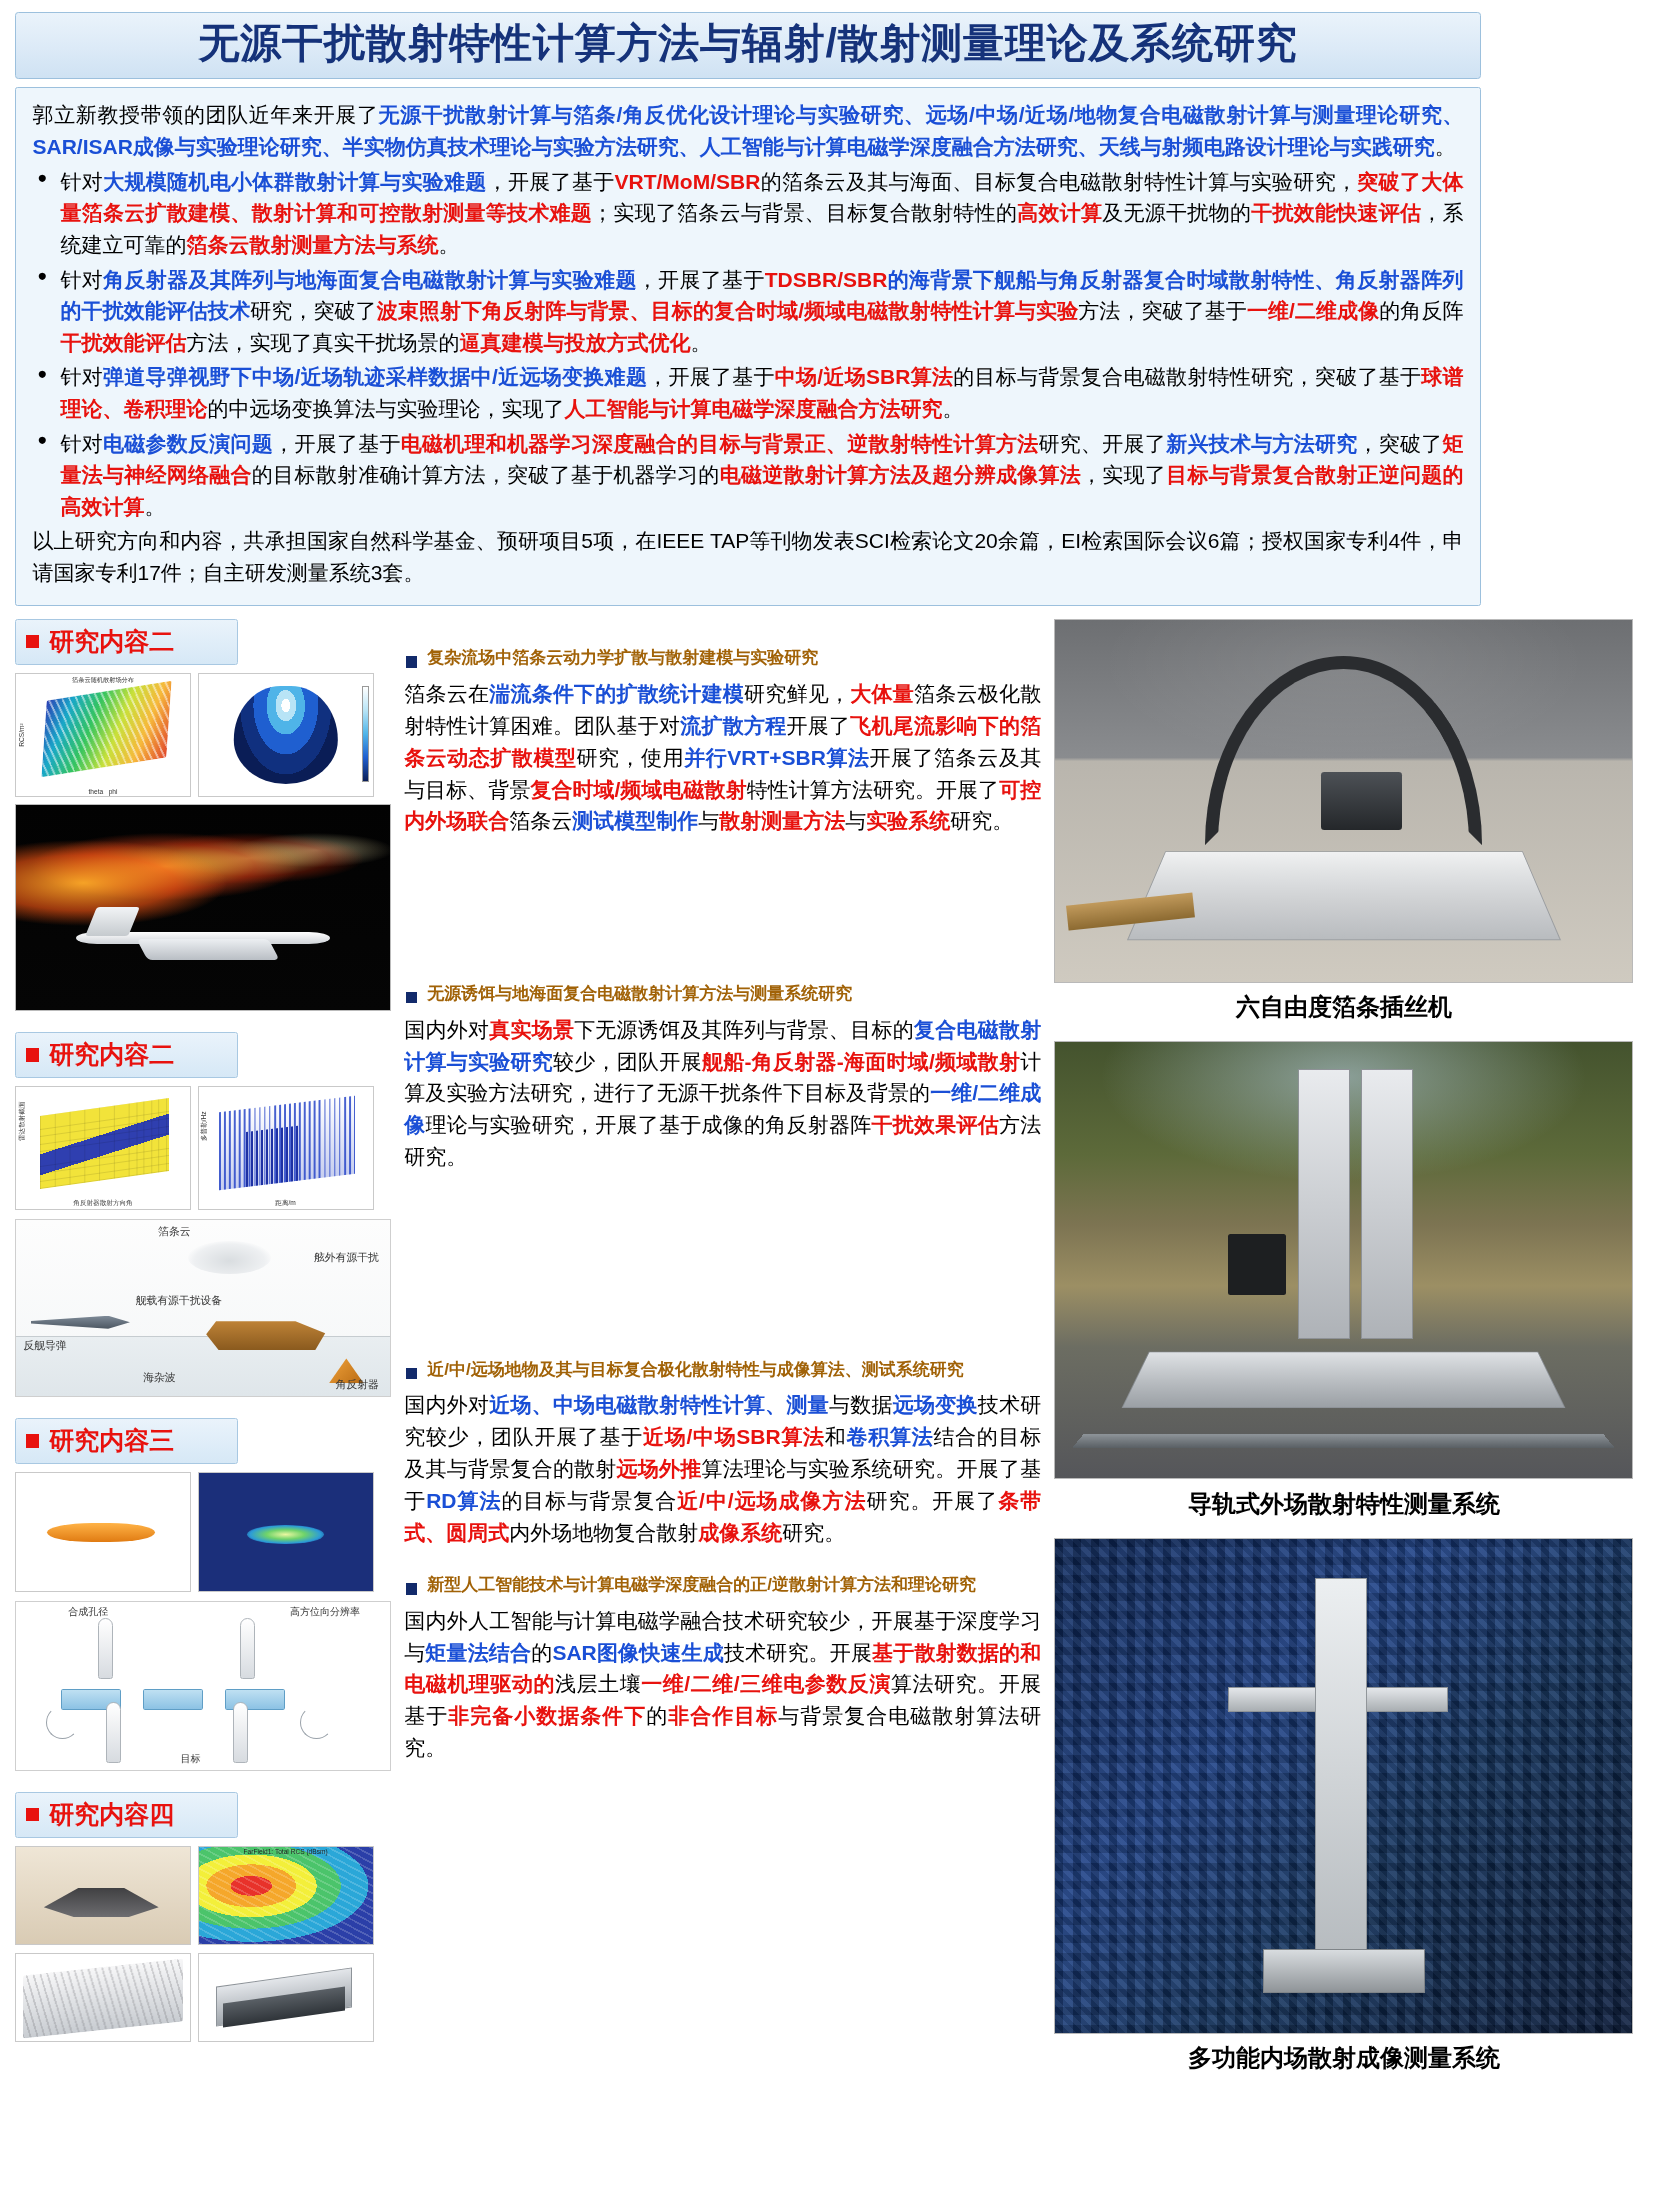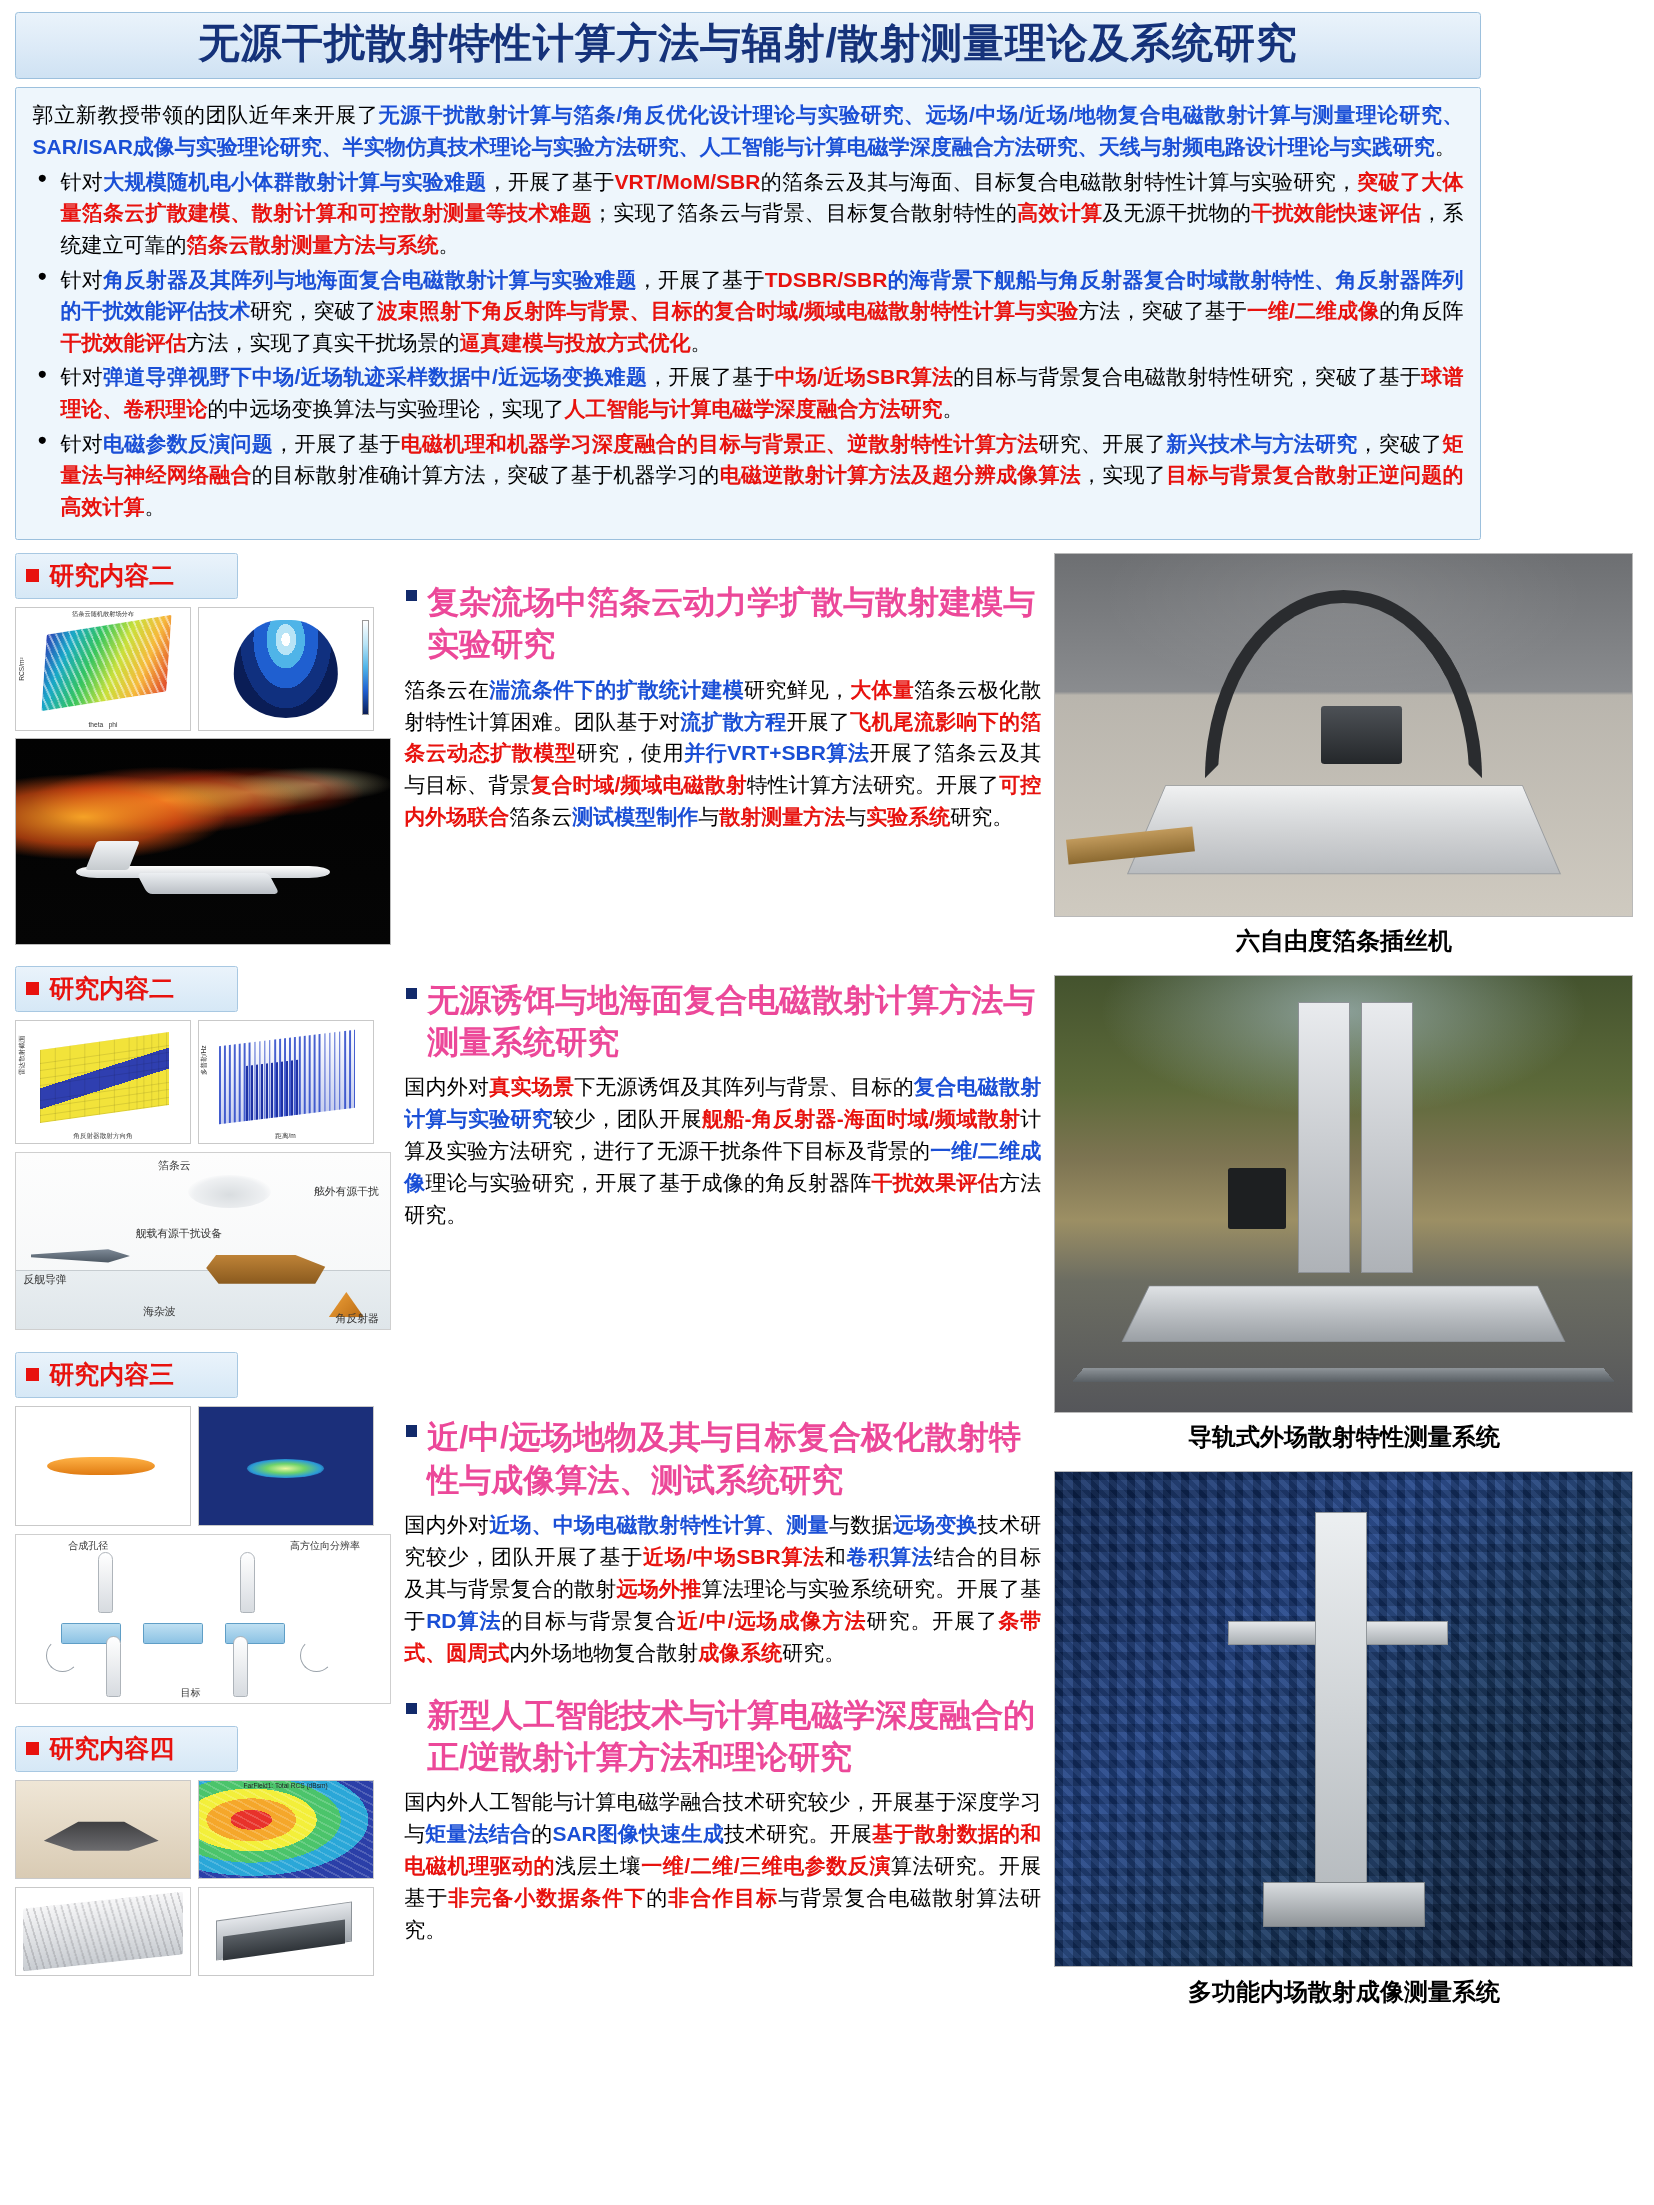--- a/index.html
+++ b/index.html
@@ -316,23 +316,23 @@
   }
   .s4d .slab2 {
     position:absolute; left:14%; top:46%; width:70%; height:28%;
     background:linear-gradient(#5a6066,#2f3439);
     transform: skewY(-8deg);
   }
 
   
   .item { margin-bottom: 21.5px; }
   .item-title {
-    font-size: 32px;
+    font-size: 17px;
     font-weight: bold;
-    color: #ec4899;
+    color: #a16207;
     line-height: 1.32;
     position: relative;
     padding-left: 23px;
     margin-bottom: 8.3px;
   }
   .item-title:before {
     content:"";
     position:absolute; left:1.7px; top:9px;
     width:11.6px; height:11.6px; background:#122a6b;
   }
@@ -441,20 +441,21 @@
   </div>
 
   <div class="abstract">
     <p><span><span class="k">郭立新教授带领的团队近年来开展了</span><span class="b">无源干扰散射计算与箔条/角反优化设计理论与实验研究、远场/中场/近场/地物复合电磁散射计算与测量理论研究、SAR/ISAR成像与实验理论研究、半实物仿真技术理论与实验方法研究、人工智能与计算电磁学深度融合方法研究、天线与射频电路设计理论与实践研究</span><span class="k">。</span></span></p>
     <ul class="bullets">
       <li><span><span class="k">针对</span><span class="b">大规模随机电小体群散射计算与实验难题</span><span class="k">，开展了基于</span><span class="r">VRT/MoM/SBR</span><span class="k">的箔条云及其与海面、目标复合电磁散射特性计算与实验研究，</span><span class="r">突破了大体量箔条云扩散建模、散射计算和可控散射测量等技术难题</span><span class="k">；实现了箔条云与背景、目标复合散射特性的</span><span class="r">高效计算</span><span class="k">及无源干扰物的</span><span class="r">干扰效能快速评估</span><span class="k">，系统建立可靠的</span><span class="r">箔条云散射测量方法与系统</span><span class="k">。</span></span></li>
       <li><span><span class="k">针对</span><span class="b">角反射器及其阵列与地海面复合电磁散射计算与实验难题</span><span class="k">，开展了基于</span><span class="r">TDSBR/SBR</span><span class="b">的海背景下舰船与角反射器复合时域散射特性、角反射器阵列的干扰效能评估技术</span><span class="k">研究，突破了</span><span class="r">波束照射下角反射阵与背景、目标的复合时域/频域电磁散射特性计算与实验</span><span class="k">方法，突破了基于</span><span class="r">一维/二维成像</span><span class="k">的角反阵</span><span class="r">干扰效能评估</span><span class="k">方法，实现了真实干扰场景的</span><span class="r">逼真建模与投放方式优化</span><span class="k">。</span></span></li>
       <li><span><span class="k">针对</span><span class="b">弹道导弹视野下中场/近场轨迹采样数据中/近远场变换难题</span><span class="k">，开展了基于</span><span class="r">中场/近场SBR算法</span><span class="k">的目标与背景复合电磁散射特性研究，突破了基于</span><span class="r">球谱理论、卷积理论</span><span class="k">的中远场变换算法与实验理论，实现了</span><span class="r">人工智能与计算电磁学深度融合方法研究</span><span class="k">。</span></span></li>
       <li><span><span class="k">针对</span><span class="b">电磁参数反演问题</span><span class="k">，开展了基于</span><span class="r">电磁机理和机器学习深度融合的目标与背景正、逆散射特性计算方法</span><span class="k">研究、开展了</span><span class="b">新兴技术与方法研究</span><span class="k">，突破了</span><span class="r">矩量法与神经网络融合</span><span class="k">的目标散射准确计算方法，突破了基于机器学习的</span><span class="r">电磁逆散射计算方法及超分辨成像算法</span><span class="k">，实现了</span><span class="r">目标与背景复合散射正逆问题的高效计算</span><span class="k">。</span></span></li>
     </ul>
+    <p class="closing">以上研究方向和内容，共承担国家自然科学基金、预研项目5项，在IEEE TAP等刊物发表SCI检索论文20余篇，EI检索国际会议6篇；授权国家专利4件，申请国家专利17件；自主研发测量系统3套。</p>
   </div>
 
   <div class="body-wrap">
 
     <div class="col-left">
 
       <div class="sec-block">
         <div class="sec-head">
           <span class="sq"></span><span>研究内容二</span>
         </div>

